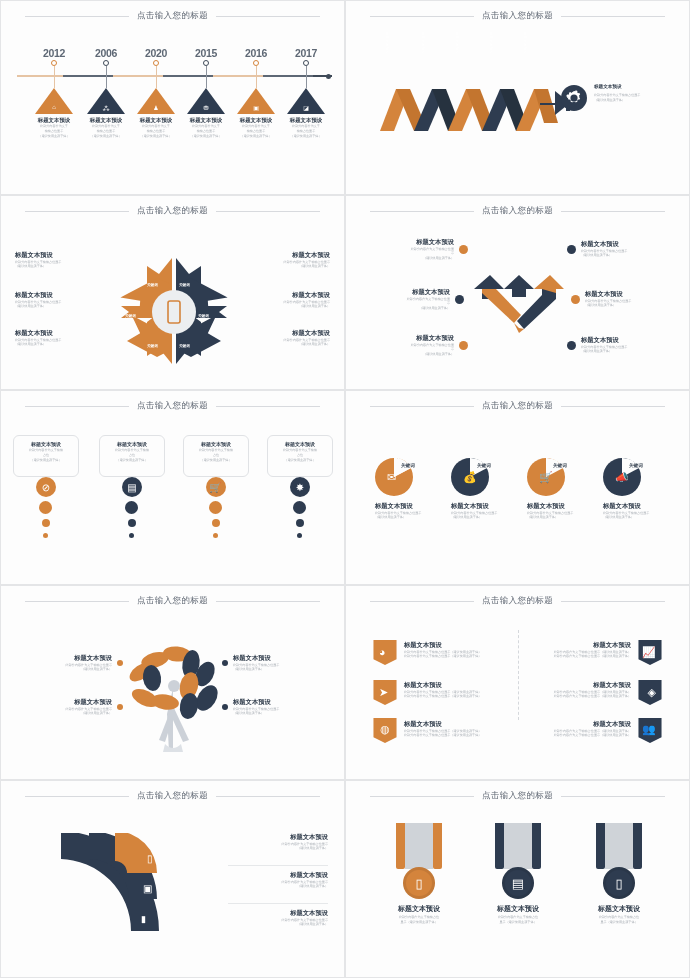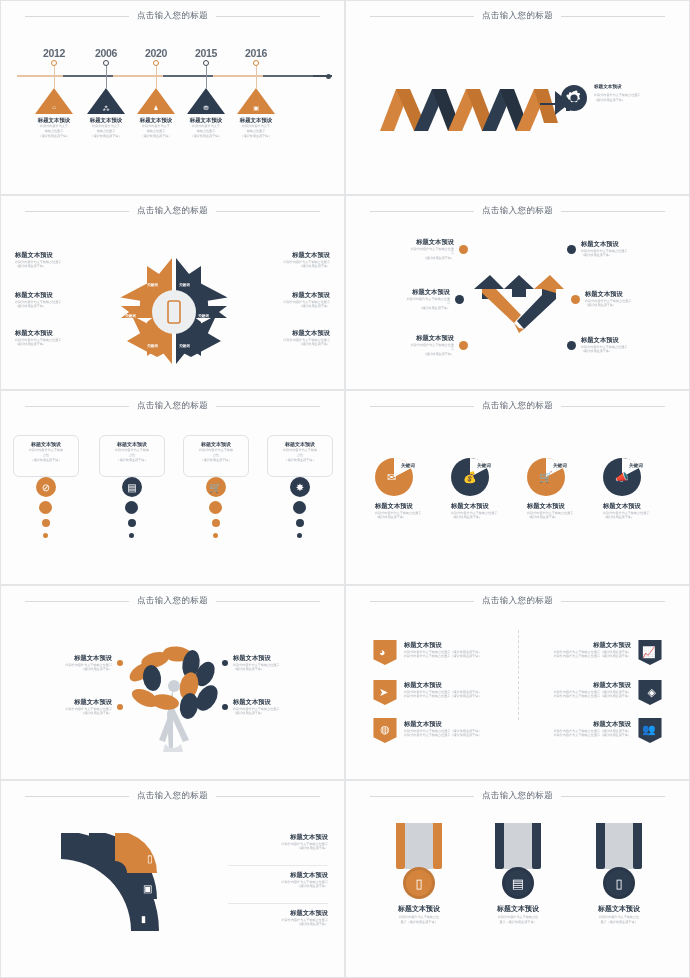--- a/index.html
+++ b/index.html
@@ -192,20 +192,34 @@
         <span class="gl">▣</span>
       </div>
       <div class="tl-txt">
         <div class="h3" style="font-size:5.4px">标题文本预设</div>
         <div class="bd2">此部分内容作为文字</div>
         <div class="bd2">输输占位显示</div>
         <div class="bd2">（建议使用主题字体）</div>
       </div>
     </div>
 
+    <div class="tl-col" style="left:280px">
+      <div class="tl-year">2017</div>
+      <div class="tl-dot" style="border-color:#3f4a58"></div>
+      <div class="tl-stem" style="background:#8d949e"></div>
+      <div class="tri" style="border-bottom:26px solid #2e3c50">
+        <span class="gl">◪</span>
+      </div>
+      <div class="tl-txt">
+        <div class="h3" style="font-size:5.4px">标题文本预设</div>
+        <div class="bd2">此部分内容作为文字</div>
+        <div class="bd2">输输占位显示</div>
+        <div class="bd2">（建议使用主题字体）</div>
+      </div>
+    </div>
   </div>
 
   <div class="slide">
     <div class="hdr">
       <span class="line"></span>
       <span class="ttl">点击输入您的标题</span>
       <span class="line"></span>
     </div>
 
     <svg class="zz" viewBox="0 0 190 60">

